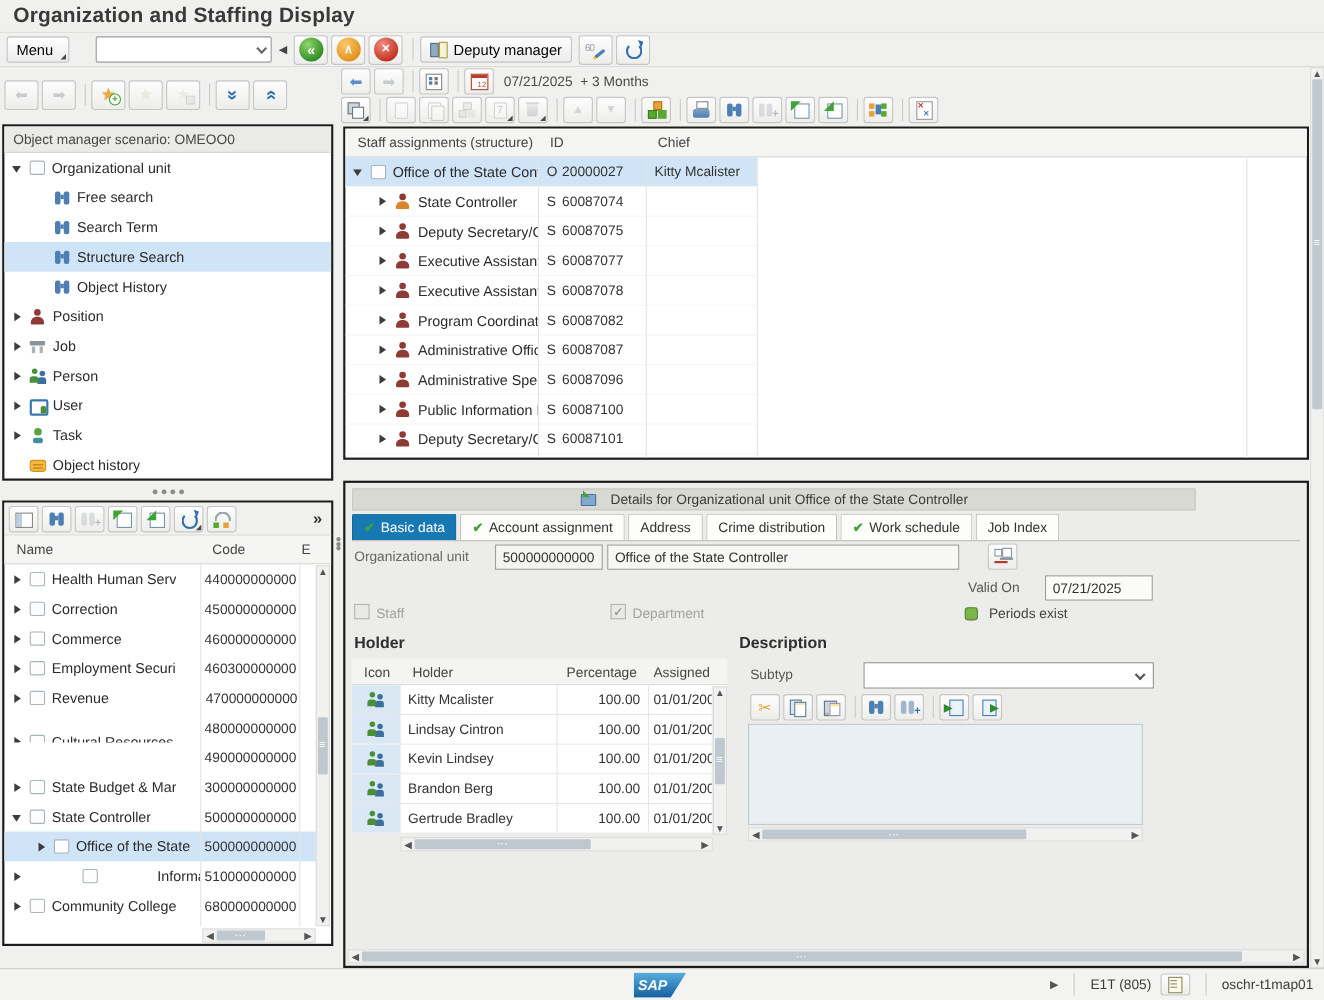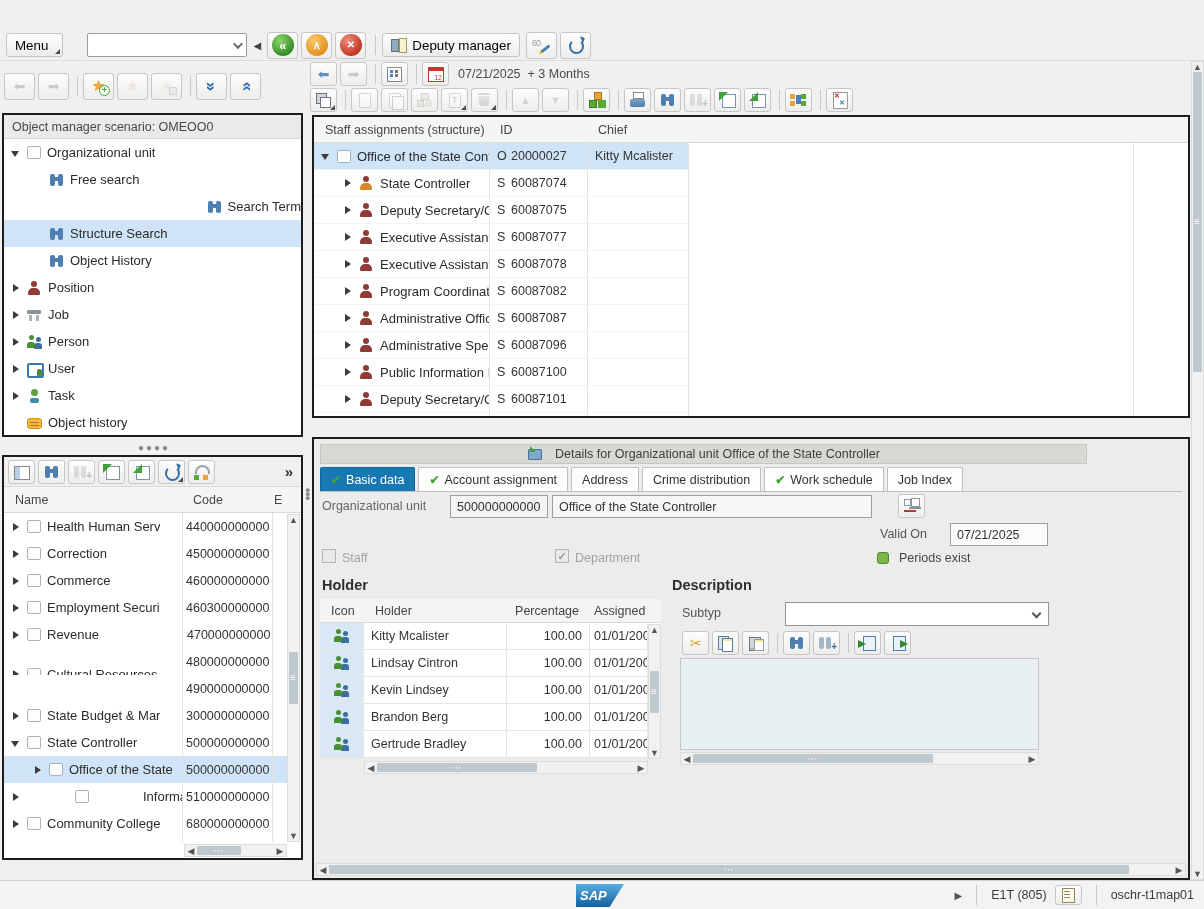--- a/index.html
+++ b/index.html
@@ -173,20 +173,23 @@
   .saplogo{position:absolute;left:576px;top:3px;width:48px;height:23px;background:linear-gradient(#58aede,#155f9e);clip-path:polygon(0 0,100% 0,70% 100%,0 100%);display:flex;align-items:center;padding-left:4px;color:#fff;font-weight:bold;font-style:italic;font-size:13px}
   .sbright{position:absolute;right:10px;top:0;height:28px;display:flex;align-items:center;gap:8px;color:#3c3c3c}
   .dots-h{position:absolute;color:#8a8a88;font-size:10px;letter-spacing:2px}
   .handle-v{position:absolute;width:5px;color:#8a8a88;font-size:9px;line-height:4px}
 </style>
 </head>
 <body>
 
 <div class="screen">
 
+  <div class="titlebar">
+    <h1>Organization and Staffing Display</h1>
+  </div>
 
   <div class="tb tb1">
     <button class="btn menu-dd" style="padding-right:14px">
       <span>Menu</span>
     </button>
     <div class="combo">
       <input value="" style="">
       <span class="chev"></span>
     </div>
     <span class="mini-tri">◀</span>
@@ -393,21 +396,21 @@
           <span class="oic ic-orgbox"></span>
           <span class="lbl">Organizational unit</span>
         </div>
 
         <div class="trow" style="padding-left: 28px;">
           <span class="tri none"></span>
           <span class="oic ic-search-binoc"></span>
           <span class="lbl">Free search</span>
         </div>
 
-        <div class="trow" style=" justify-content: flex-end;">
+        <div class="trow" style="padding-left: 28px;">
           <span class="tri none"></span>
           <span class="oic ic-search-binoc"></span>
           <span class="lbl">Search Term</span>
         </div>
 
         <div class="trow selected" style="padding-left: 28px;">
           <span class="tri none"></span>
           <span class="oic ic-search-binoc"></span>
           <span class="lbl">Structure Search</span>
         </div>

